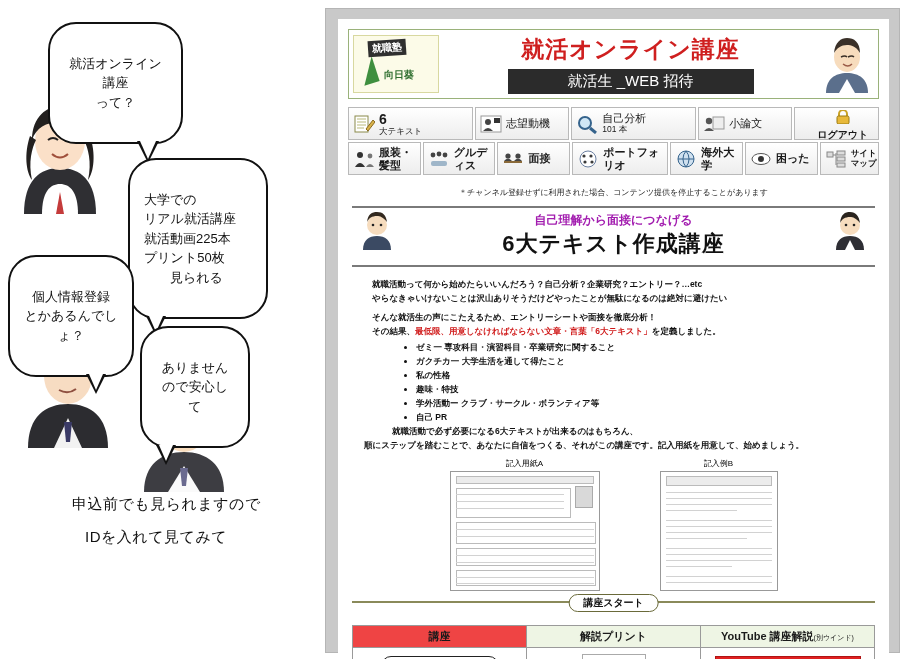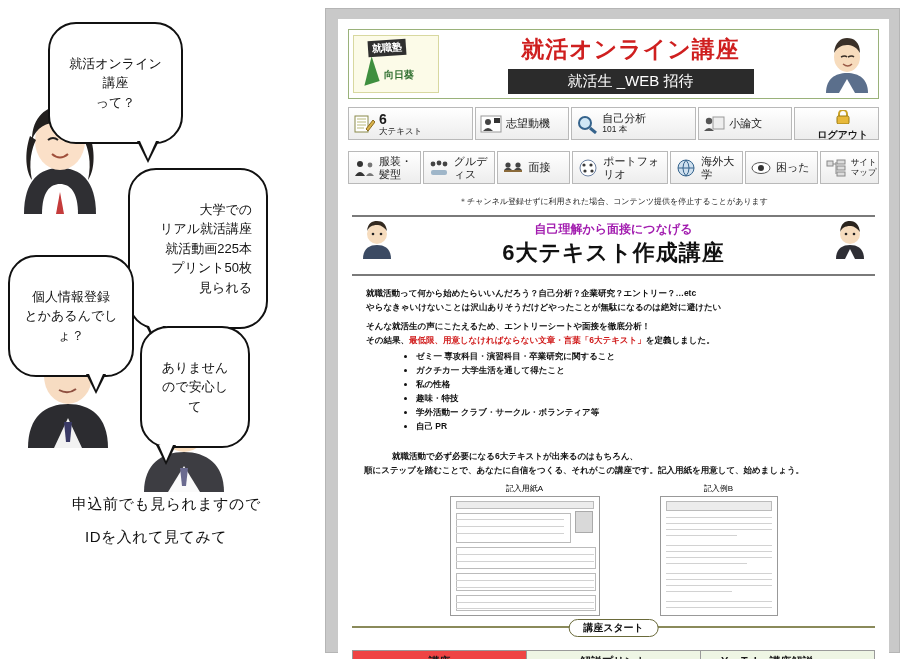--- a/index.html
+++ b/index.html
@@ -42,21 +42,21 @@
     border-top: 22px solid #111;
     right: 22px; bottom: -21px;
   }
   #bubble-1 .tail::after {
     content:""; position:absolute; left:-8px; top:-22px;
     border-left: 8px solid transparent;
     border-right: 8px solid transparent;
     border-top: 18px solid #fff;
   }
 
-  #bubble-2 { left: 128px; top: 168px; width: 140px; text-align: right; }
+  #bubble-2 { left: 128px; top: 158px; width: 140px; text-align: left; }
   #bubble-2 .tail {
     border-left: 10px solid transparent;
     border-right: 10px solid transparent;
     border-top: 20px solid #111;
     left: 16px; bottom: -19px;
   }
   #bubble-2 .tail::after {
     content:""; position:absolute; left:-7px; top:-20px;
     border-left: 7px solid transparent;
     border-right: 7px solid transparent;
@@ -220,23 +220,23 @@
   .sec-avatar.l { left: 8px; top: 2px; }
   .sec-avatar.r { right: 8px; top: 2px; }
 
   
   #body-copy {
     margin: 10px 26px 0 26px;
     font-size: 8.5px; line-height: 1.65; color: #111;
   }
   #body-copy .b { font-weight: bold; }
   #body-copy .red { color: #d01a1a; font-weight: bold; }
-  #body-copy ul { margin: 2px 0 16px 52px; padding: 0; list-style: disc; }
+  #body-copy ul { margin: 2px 0 0 52px; padding: 0; list-style: disc; }
   #body-copy li { font-weight: bold; font-size: 8.5px; }
-  .indent { margin-left: 2px; }
+  .indent { margin-left: 8px; }
 
   
   #sheets { display: flex; justify-content: center; gap: 60px; margin-top: 6px; }
   .sheet-wrap { text-align: center; }
   .sheet-cap { font-size: 8px; margin-bottom: 2px; }
   .sheet {
     width: 150px; height: 120px;
     border: 1px solid #999; background: #fff;
     position: relative; overflow: hidden;
   }
@@ -456,21 +456,21 @@
           <span class="nav-ico">
             <svg width="16" height="14" viewBox="0 0 16 14">
                 <path d="M4 6 V4 a4 4 0 0 1 8 0 V6" stroke="#c9a227" stroke-width="2" fill="none"></path>
                 <rect x="2" y="6" width="12" height="8" rx="1.5" fill="#e8b93a" stroke="#9a7a12"></rect>
               </svg>
           </span>
           <span>ログアウト</span>
         </div>
       </div>
 
-      <div class="nav-row" style="margin-top:11px;">
+      <div class="nav-row" style="margin-top:2px;font-weight:bold;">
         <div class="nav-btn">
           <span class="nav-ico">
             <svg width="22" height="20" viewBox="0 0 22 20">
                 <circle cx="7" cy="6" r="3" fill="#333"></circle>
                 <path d="M2 18 q5 -8 10 0" fill="#333"></path>
                 <circle cx="17" cy="7" r="2.4" fill="#777"></circle>
                 <path d="M13 18 q4 -6 8 0" fill="#777"></path>
               </svg>
           </span>
           <span class="nav-label">服装・髪型</span>

